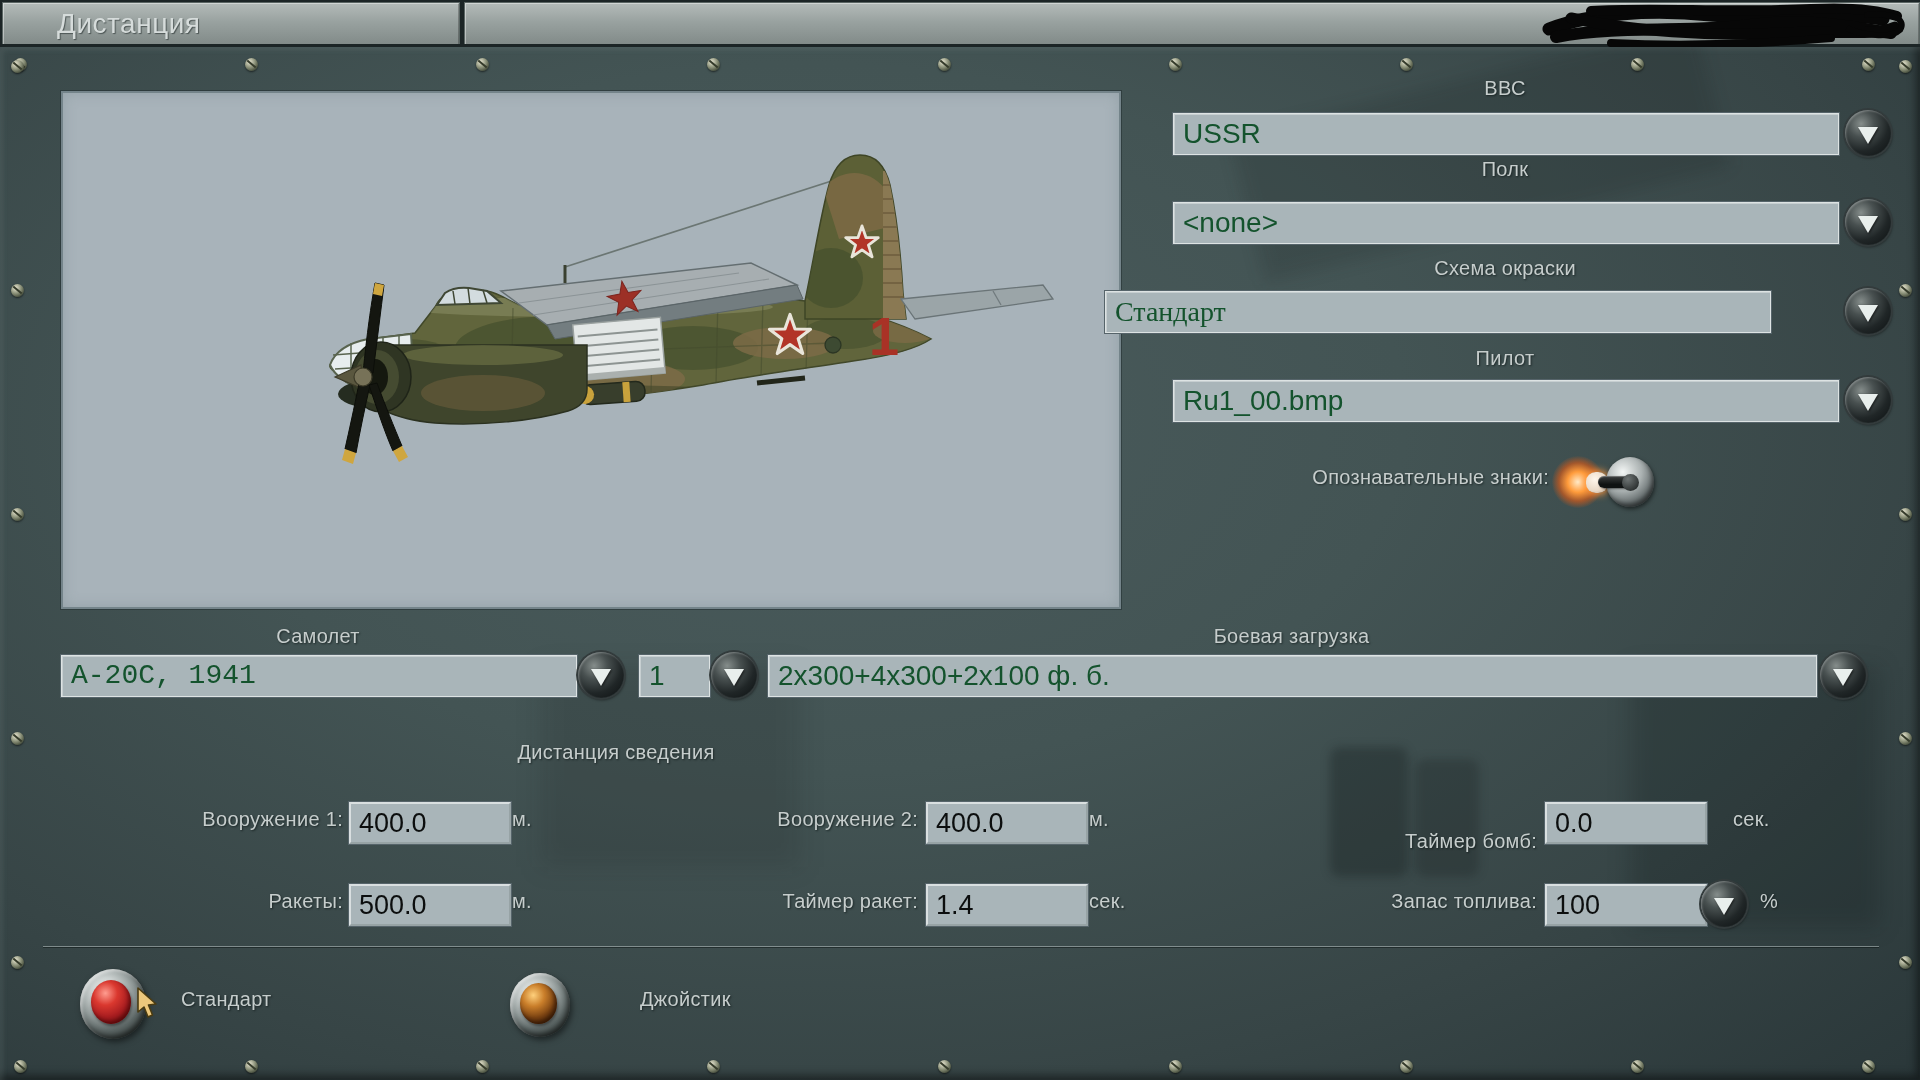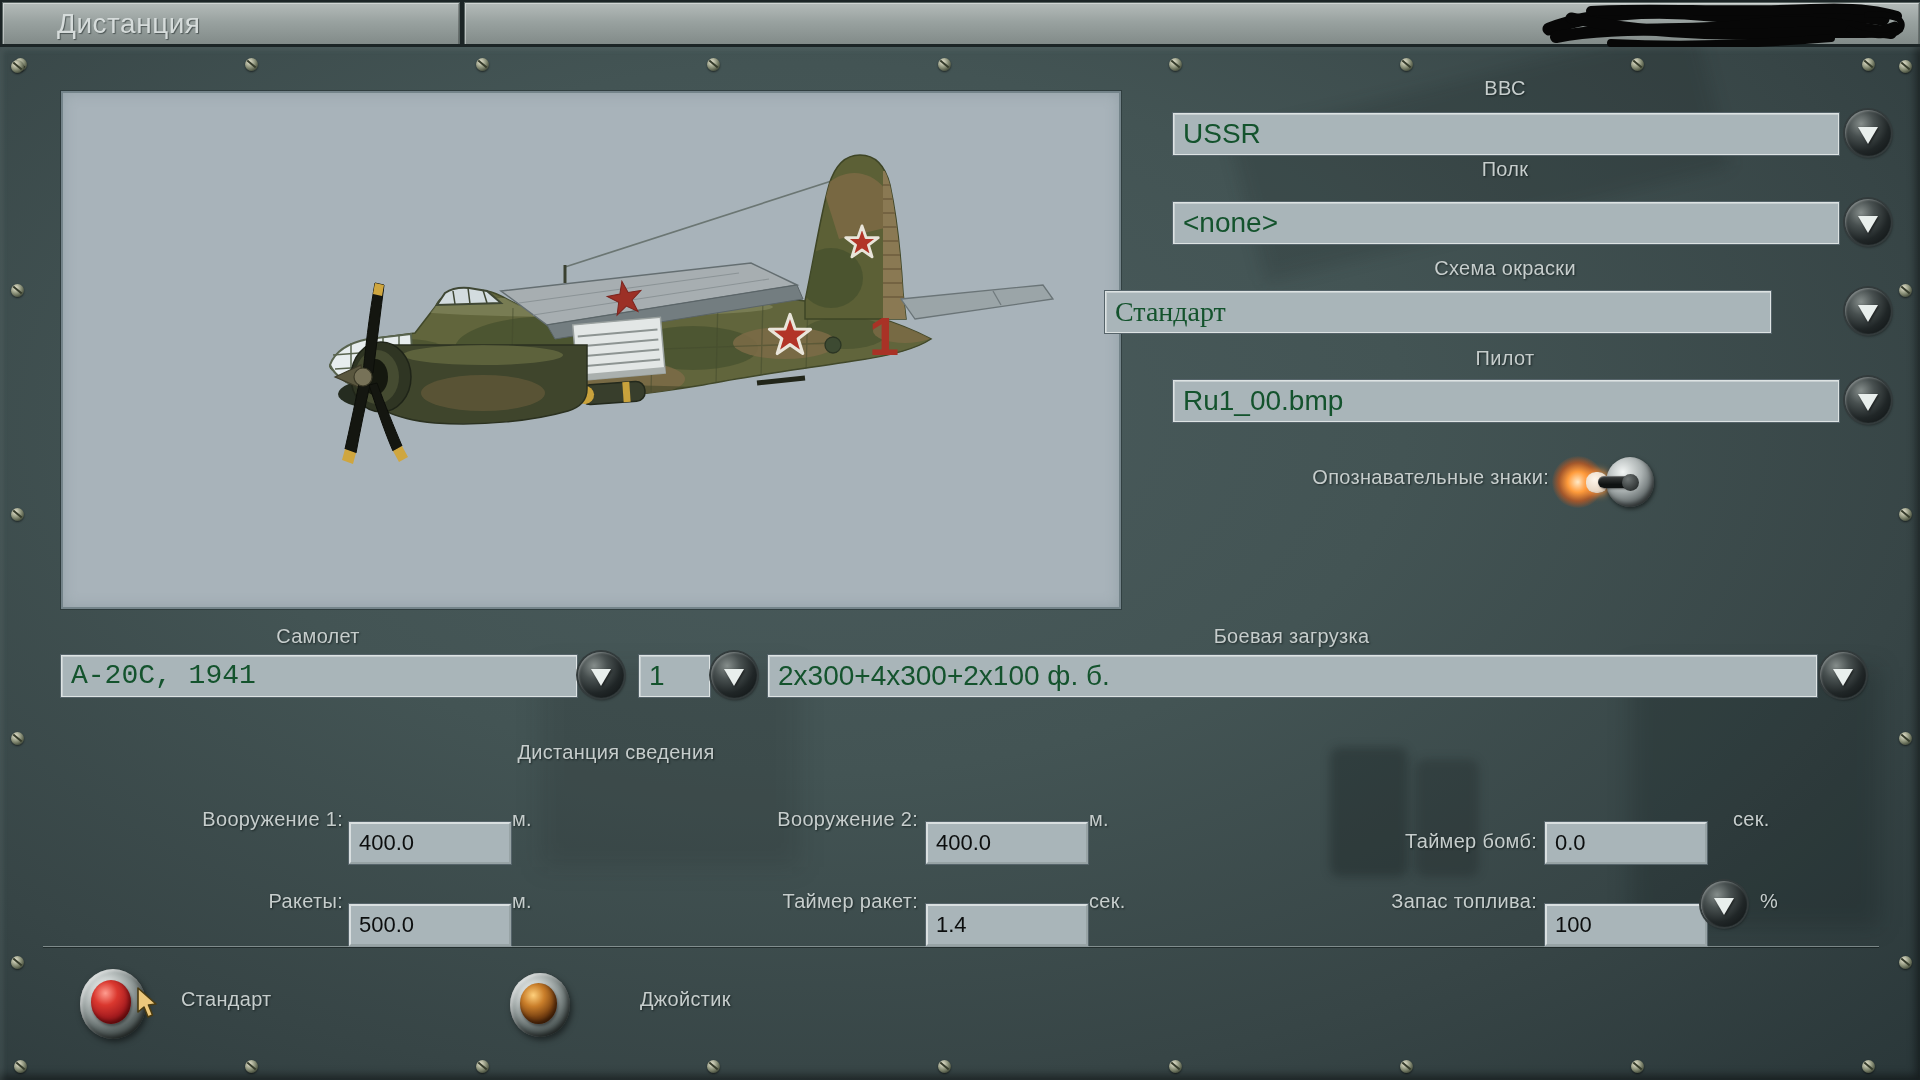--- a/index.html
+++ b/index.html
@@ -38,22 +38,22 @@
     white-space:nowrap;overflow:hidden;}
   .round-btn{position:absolute;width:46px;height:46px;border-radius:50%;
     background:radial-gradient(circle at 35% 30%,#858d8b 0%,#485050 30%,#202627 62%,#0b0f10 100%);
     box-shadow:0 0 0 2px #333b3c,1px 2px 3px rgba(0,0,0,.55), inset 1px 1px 2px rgba(255,255,255,.3);
     display:flex;align-items:center;justify-content:center;cursor:pointer;}
   .tri{width:0;height:0;border-style:solid;border-width:17px 10px 0 10px;
     border-color:#e9efed transparent transparent transparent;margin-top:5px;
     filter:drop-shadow(1px 1px 1px rgba(0,0,0,.6));}
   .num-input{position:absolute;width:150px;height:38px;background:#a9b5b9;
     border:2px solid;border-color:#d9dfe0 #97a3a5 #97a3a5 #d9dfe0;
-    box-shadow:0 0 0 1px #56646a;color:#0c0e0e;font-size:22px;font-family:inherit;
-    padding:0 0 0 8px;outline:none;margin-top:20px;}
+    box-shadow:0 0 0 1px #56646a;color:#0c0e0e;font-size:27px;font-family:inherit;
+    padding:0 0 0 8px;outline:none;}
   
   #markings-toggle{position:absolute;left:1552px;top:407px;width:104px;height:56px;cursor:pointer;}
   .glow{position:absolute;left:0px;top:2px;width:52px;height:52px;border-radius:50%;
     background:radial-gradient(circle,#ffeccb 0%,#ff9c3c 28%,rgba(228,92,20,.6) 52%,rgba(180,60,10,0) 72%);}
   .lamp{position:absolute;left:34px;top:18px;width:22px;height:21px;border-radius:45%;
     background:radial-gradient(circle at 40% 35%,#fff7ec,#ead9c6 60%,#b9a087);
     box-shadow:0 0 7px 2px rgba(255,150,60,.85);}
   .tbase{position:absolute;left:54px;top:3px;width:48px;height:50px;border-radius:50%;
     background:radial-gradient(circle at 35% 30%,#f3f6f5,#abb2b2 40%,#5e6667 70%,#2b3132 100%);
     box-shadow:1px 2px 4px rgba(0,0,0,.55), inset -2px -3px 4px rgba(0,0,0,.45);}

